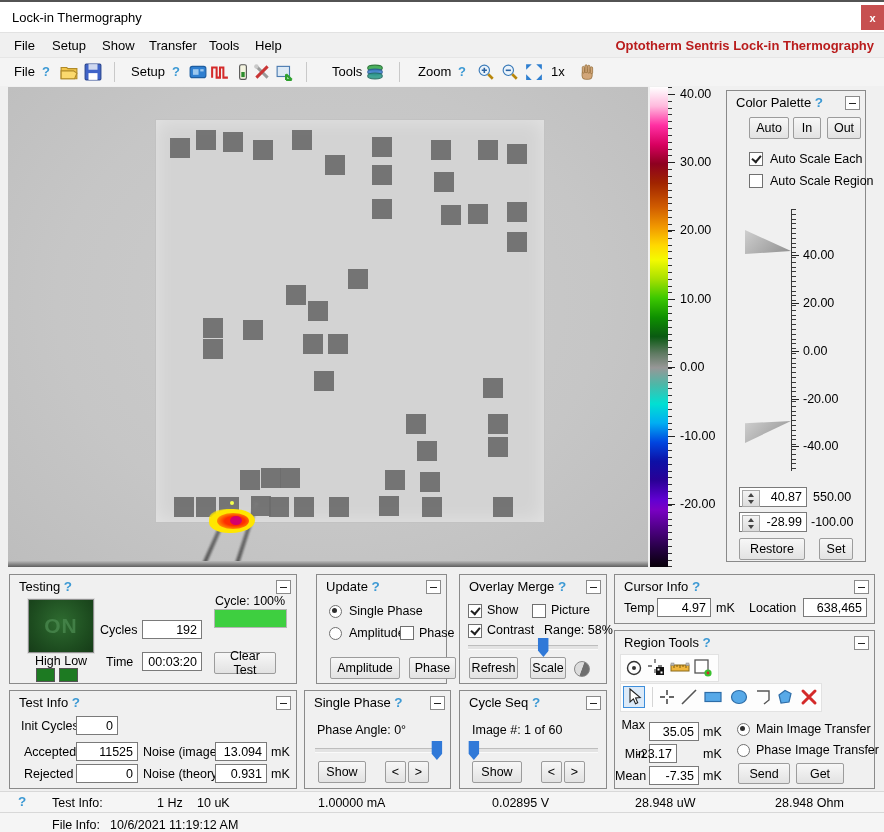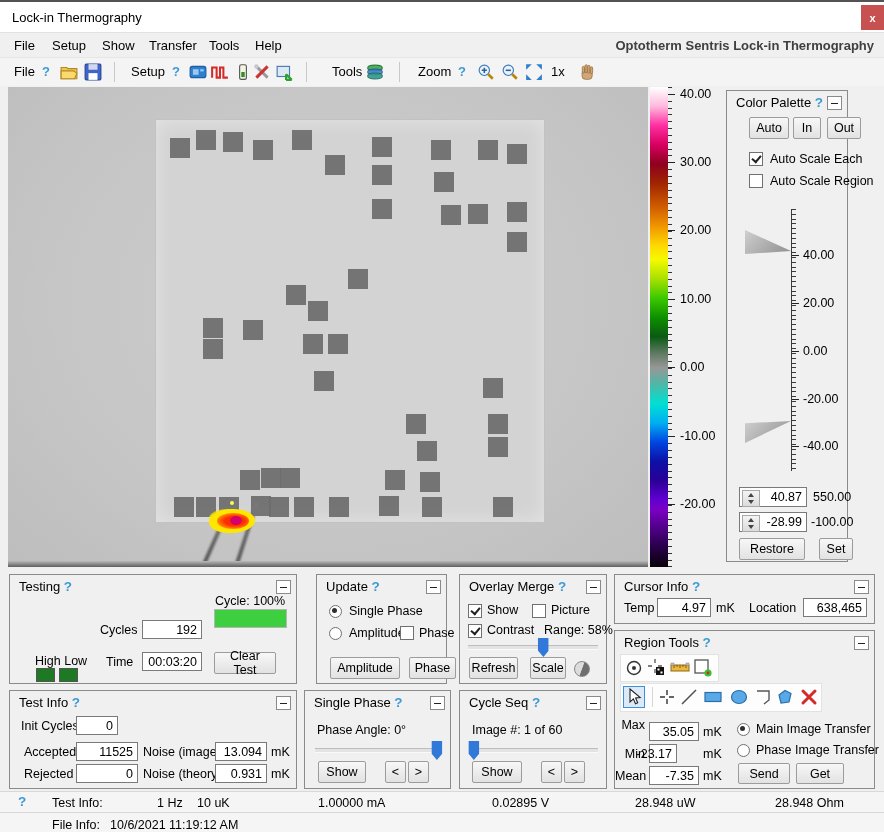--- a/index.html
+++ b/index.html
@@ -9,21 +9,21 @@
   .abs{position:absolute;}
   .lbl{position:absolute;font-size:12.5px;white-space:nowrap;}
   .help{color:#3c99d4;font-weight:bold;font-size:13.5px;}
   
   .titlebar{position:absolute;left:0;top:0;width:884px;height:40px;background:#ffffff;}
   .title-text{position:absolute;left:12px;top:8px;font-size:13px;}
   .close-btn{position:absolute;right:0px;top:3px;width:23px;height:25px;background:#c75050;
              color:#fff;font-size:11px;font-weight:bold;display:flex;align-items:center;justify-content:center;cursor:pointer;}
   .menubar{position:absolute;left:0;top:30px;width:884px;height:25px;background:#f0f0f0;border-top:1px solid #e2e2e2;}
   .menu-item{position:absolute;top:5px;font-size:13px;cursor:default;}
-  .brand{position:absolute;right:10px;top:5px;font-size:13px;font-weight:bold;color:#404040;}
+  .brand{position:absolute;right:10px;top:5px;font-size:13px;font-weight:bold;color:#b91c1c;}
   .toolbar{position:absolute;left:0;top:55px;width:884px;height:28px;background:#f4f4f4;border-top:1px solid #e6e6e6;}
   .tb-lbl{position:absolute;top:6px;font-size:13px;}
   .tb-ico{position:absolute;top:5px;width:18px;height:18px;}
   .tb-sep{position:absolute;top:4px;width:1px;height:20px;background:#c9c9c9;}
   
   .ir{position:absolute;left:8px;top:85px;width:640px;height:480px;overflow:hidden;
       background:radial-gradient(ellipse at 50% 45%, #cdcdcd 0%, #c6c6c6 60%, #bdbdbd 100%);}
   .die{position:absolute;left:23%;top:6.6%;width:60.6%;height:83.8%;background:#d3d3d3;
        border:1px solid #c2c2c2;box-shadow:inset 0 0 20px rgba(255,255,255,.4);}
   .pad{position:absolute;width:20px;height:20px;background:#6d6d6d;transform:translate(-50%,-50%);
@@ -267,21 +267,21 @@
   <div class="cb-major" style="top:434px"></div>
   <div class="cb-major" style="top:502px"></div>
   <div class="cb-lab" style="top:85px">40.00</div>
   <div class="cb-lab" style="top:153px">30.00</div>
   <div class="cb-lab" style="top:221px">20.00</div>
   <div class="cb-lab" style="top:290px">10.00</div>
   <div class="cb-lab" style="top:358px">0.00</div>
   <div class="cb-lab" style="top:427px">-10.00</div>
   <div class="cb-lab" style="top:495px">-20.00</div>
 
-  <div class="panel" style="left:726px;top:88px;width:122px;height:472px">
+  <div class="panel" style="left:726px;top:88px;width:140px;height:472px">
     <div class="ptitle"><span>Color Palette</span> <span class="help">?</span></div>
     <div class="minbox">
         <i></i>
       </div>
     <button class="btn" style="left:22px;top:26px;width:40px;height:22px">Auto</button>
     <button class="btn" style="left:66px;top:26px;width:28px;height:22px">In</button>
     <button class="btn" style="left:100px;top:26px;width:34px;height:22px">Out</button>
     <div class="cb on" style="left:22px;top:61px"></div>
     <div class="lbl" style="left:43px;top:61px">Auto Scale Each</div>
     <div class="cb" style="left:22px;top:83px"></div>
@@ -318,20 +318,23 @@
     <div class="lbl" style="left:84px;top:424px">-100.00</div>
     <button class="btn" style="left:12px;top:447px;width:66px;height:22px">Restore</button>
     <button class="btn" style="left:92px;top:447px;width:34px;height:22px">Set</button>
   </div>
 
   <div class="panel" style="left:9px;top:572px;width:288px;height:110px">
     <div class="ptitle"><span>Testing</span> <span class="help">?</span></div>
     <div class="minbox">
         <i></i>
       </div>
+    <div class="on-btn" style="left:18px;top:24px;width:64px;height:52px">
+        <span>ON</span>
+      </div>
     <div class="lbl" style="left:25px;top:79px">High Low</div>
     <div class="hl-sq" style="left:26px;top:93px"></div>
     <div class="hl-sq" style="left:49px;top:93px"></div>
     <div class="lbl" style="left:90px;top:48px">Cycles</div>
     <div class="field" style="left:132px;top:45px;width:60px;height:19px">192</div>
     <div class="lbl" style="left:96px;top:80px">Time</div>
     <div class="field" style="left:132px;top:77px;width:60px;height:19px">00:03:20</div>
     <div class="lbl" style="left:205px;top:19px">Cycle: 100%</div>
     <div class="progress" style="left:204px;top:34px;width:71px;height:17px"></div>
     <button class="btn" style="left:204px;top:77px;width:62px;height:22px">Clear Test</button>

